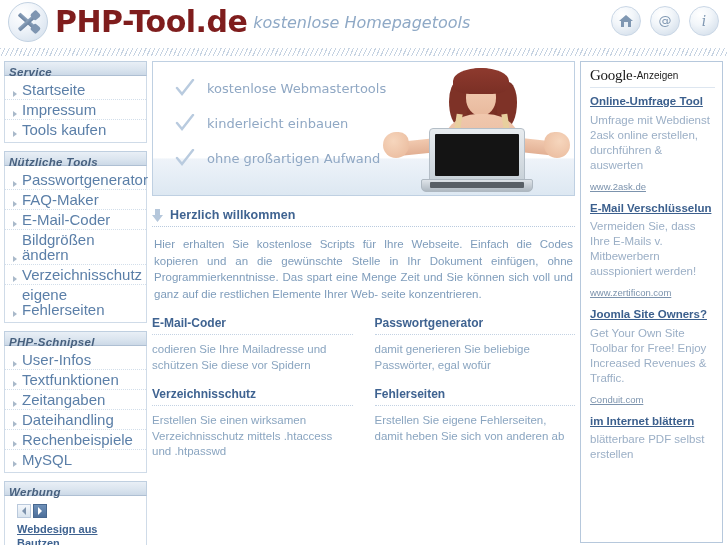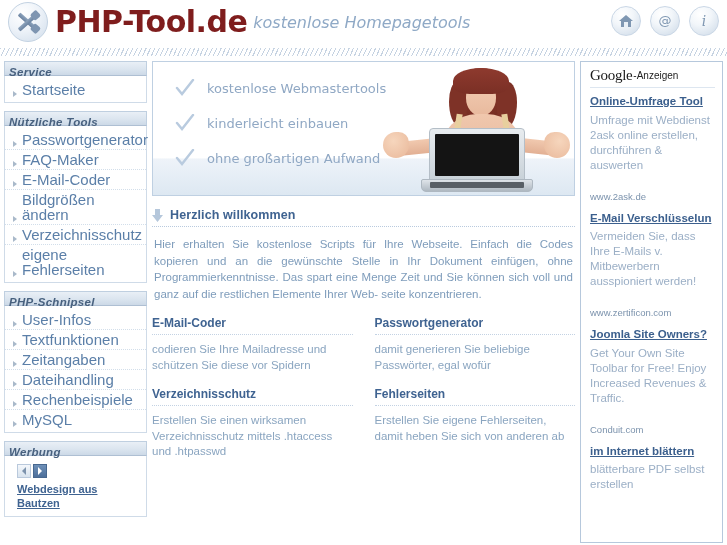--- a/index.html
+++ b/index.html
@@ -371,21 +371,22 @@
   }
   .gad-desc {
     font-size: 11.5px;
     color: #9bafc6;
     line-height: 15px;
     margin-top: 4px;
   }
   .gad-url {
     font-size: 9.5px;
     color: #7c93ad;
-    margin-top: 18px;
+    margin-top: 8px;
+    text-decoration: underline;
   }
 </style>
 </head>
 <body>
 
 <div id="page">
 
   <div id="header">
     <div class="logo-wrap">
       <div class="logo-badge">
@@ -419,20 +420,28 @@
 
   <div id="columns">
 
     <div id="sidebar">
 
       <div class="sb-head">Service</div>
       <div class="sb-list">
         <div class="sb-item">
           <span class="sb-arrow"></span>
           <span>Startseite</span>
+        </div>
+        <div class="sb-item">
+          <span class="sb-arrow"></span>
+          <span>Impressum</span>
+        </div>
+        <div class="sb-item">
+          <span class="sb-arrow"></span>
+          <span>Tools kaufen</span>
         </div>
       </div>
 
       <div class="sb-head">Nützliche Tools</div>
       <div class="sb-list">
         <div class="sb-item">
           <span class="sb-arrow"></span>
           <span>Passwortgenerator</span>
         </div>
         <div class="sb-item">

